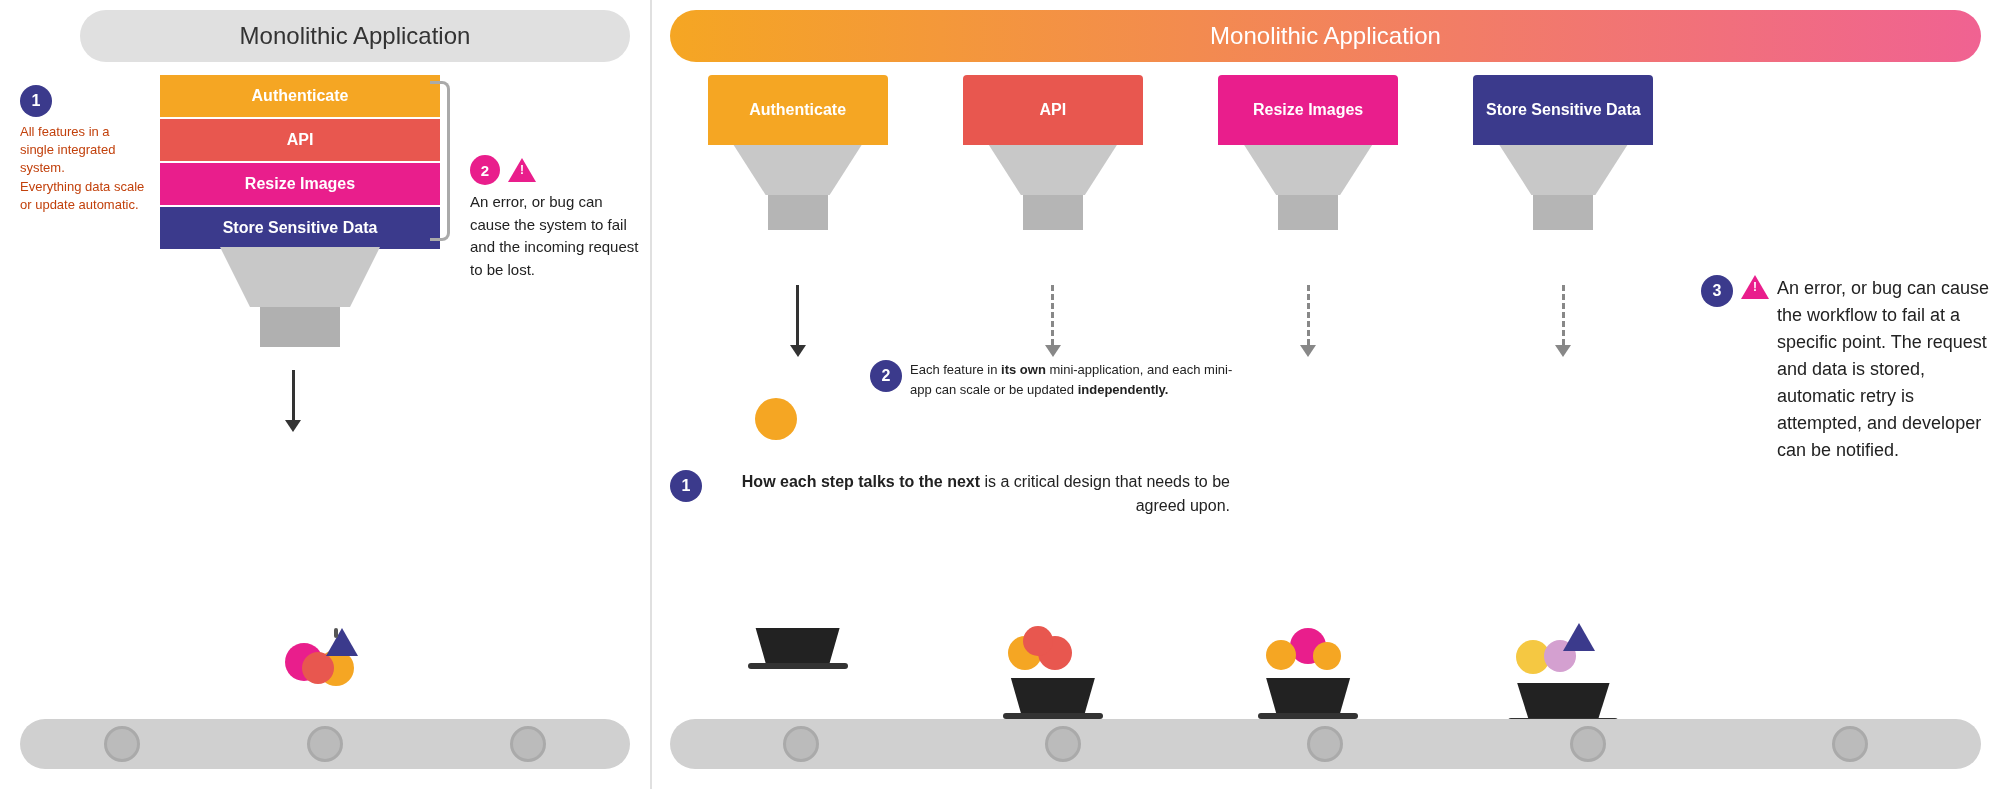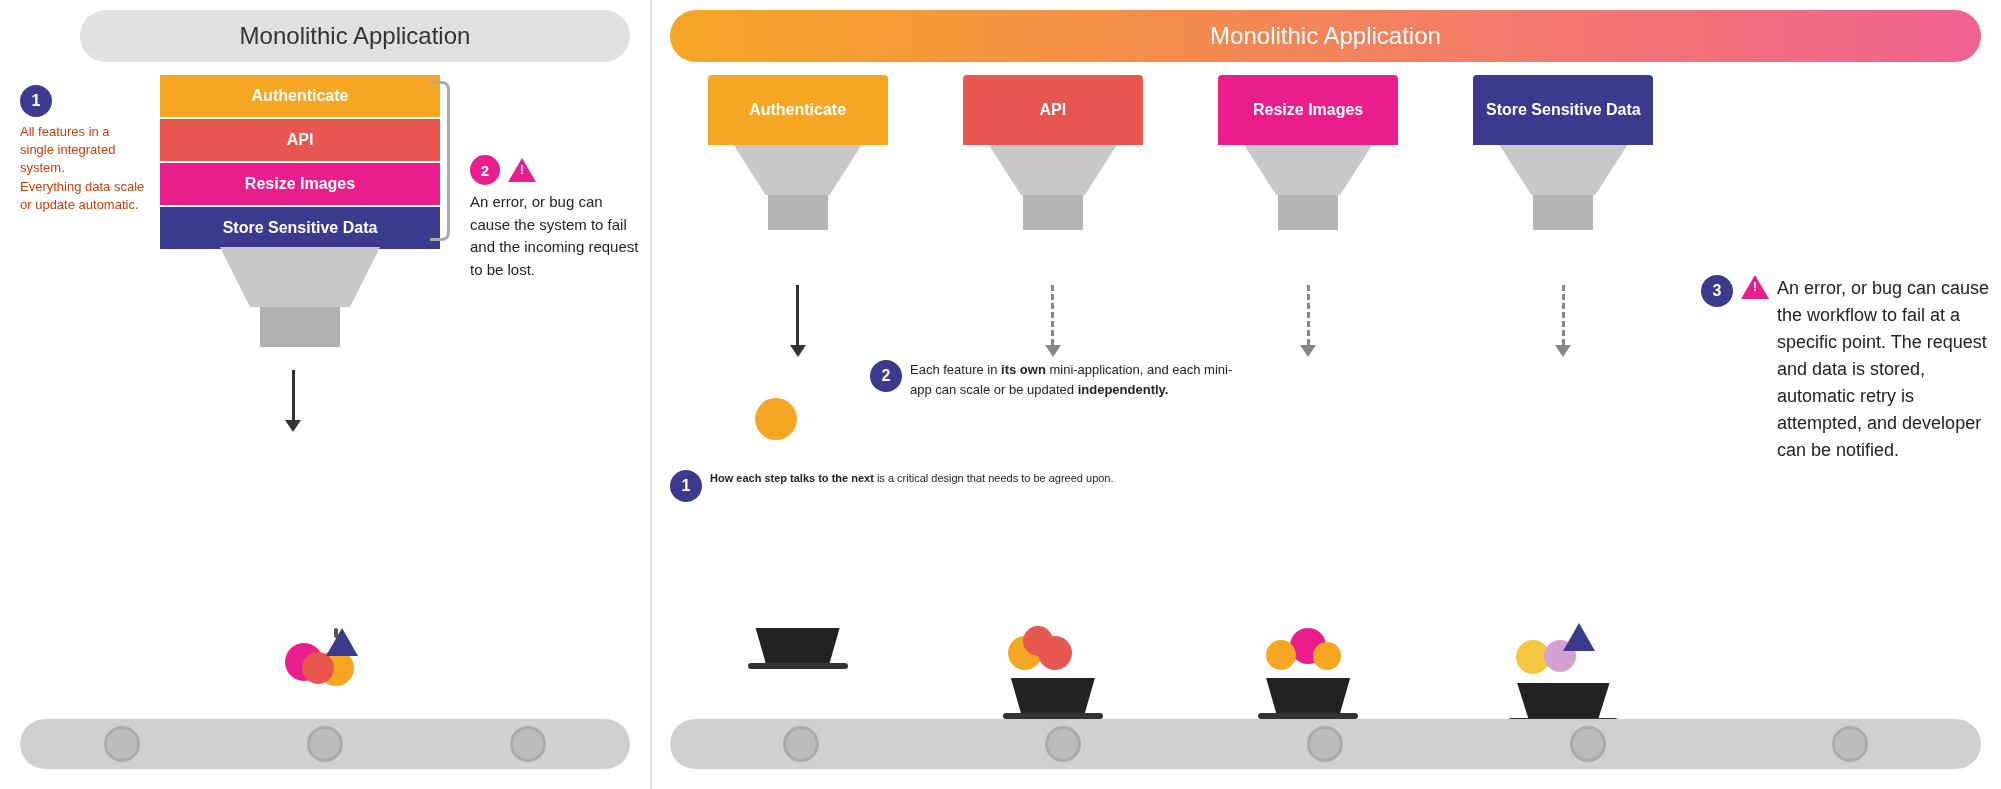--- a/index.html
+++ b/index.html
@@ -370,21 +370,21 @@
     .right-step1-block {
       position: absolute;
       top: 470px;
       left: 20px;
       width: 560px;
       display: flex;
       align-items: flex-start;
       gap: 8px;
     }
     .right-step1-block p {
-      font-size: 11px;
+      font-size: 16px;
       color: #222;
       line-height: 1.5;
       text-align: right;
     }
 
     
     .orange-circle {
       position: absolute;
       top: 398px;
       left: 105px;

